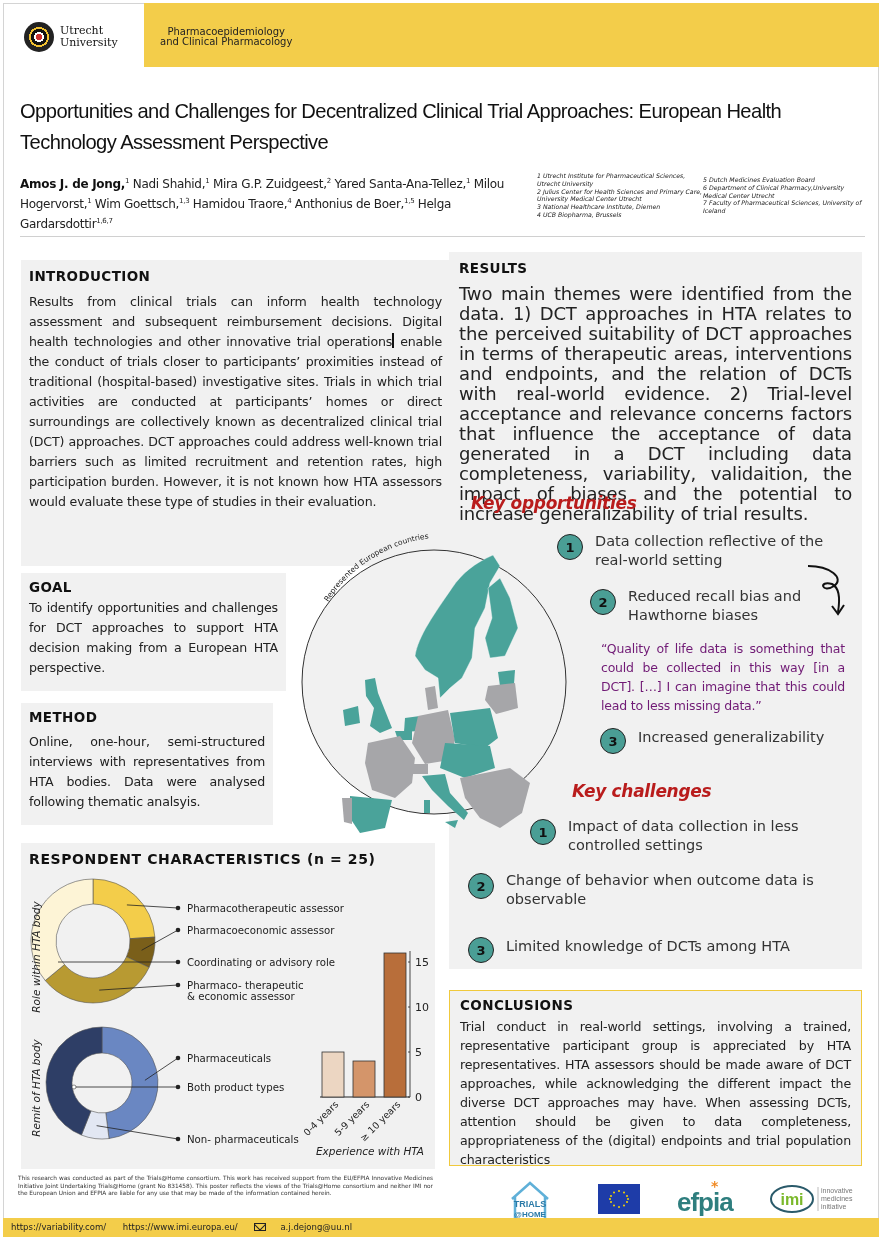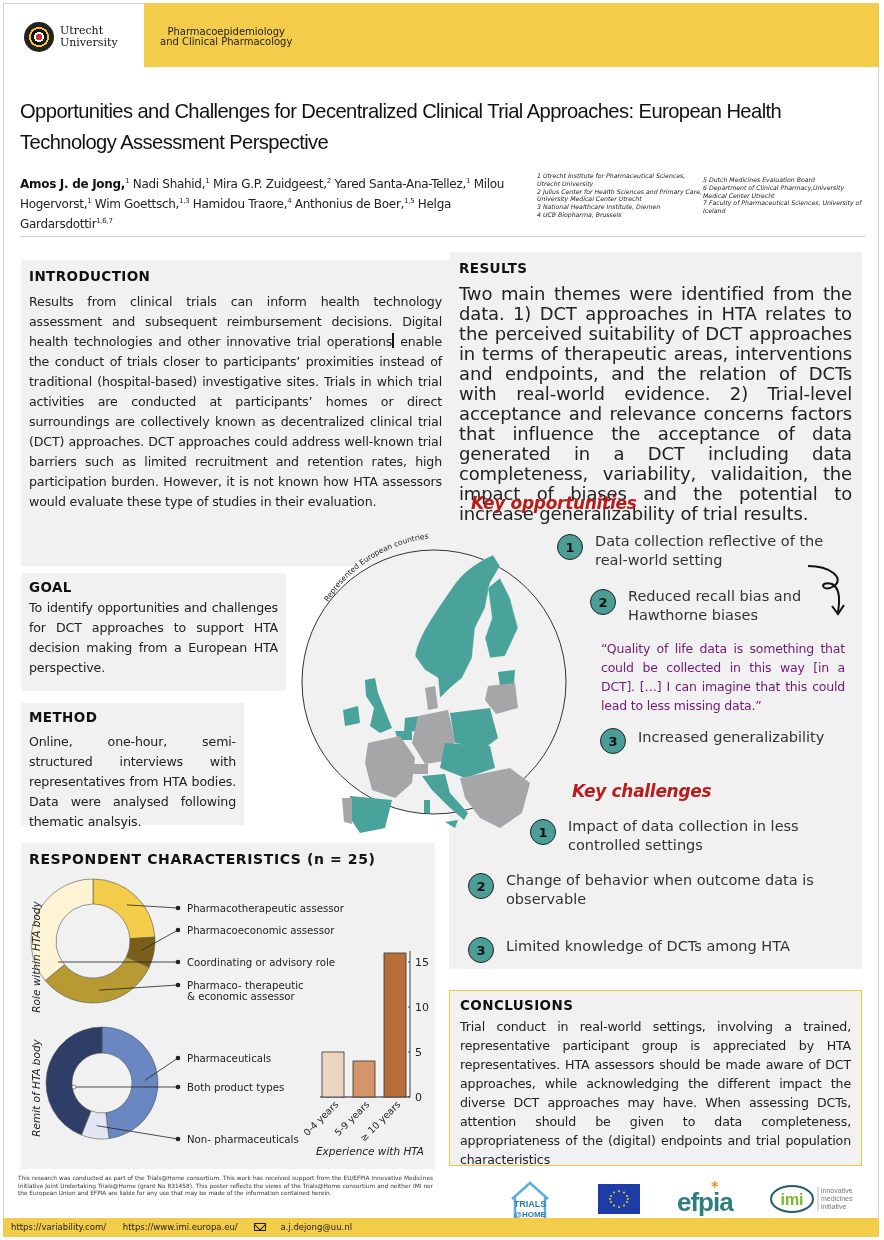--- a/index.html
+++ b/index.html
@@ -24,21 +24,21 @@
   .affil-b { left: 703px; width: 165px; top: 176px; }
   .hr { position: absolute; left: 20px; top: 236px; width: 845px; height: 1px; background: #d0d0d0; }
 
   .panel { position: absolute; background: #f1f1f1; }
   .panel h2 { font-size: 13.5px; font-weight: bold; letter-spacing: 0.4px; color: #111; margin-bottom: 8px; }
   .panel p { font-size: 12.6px; line-height: 20px; text-align: justify; color: #222; letter-spacing: -0.15px; }
 
   .p-intro { left: 21px; top: 252px; width: 428px; height: 306px; padding: 8px 7px 0 8px; margin-top: 8px; }
   .p-goal { left: 21px; top: 573px; width: 265px; height: 118px; padding: 6px 8px; }
   .p-goal h2 { margin-bottom: 3px; }
-  .p-method { left: 21px; top: 703px; width: 223px; height: 122px; padding: 6px 8px; }
+  .p-method { left: 21px; top: 703px; width: 252px; height: 122px; padding: 6px 8px; }
   .p-method h2 { margin-bottom: 7px; }
   .p-resp { left: 21px; top: 843px; width: 414px; height: 326px; padding: 8px 8px; }
   .p-results { left: 449px; top: 252px; width: 413px; height: 717px; padding: 8px 10px; }
   .p-results p { font-size: 18px; line-height: 20px; }
   .p-concl { left: 449px; top: 990px; width: 413px; height: 176px; padding: 6px 10px; border: 1px solid #f0c93c; }
   .p-concl h2 { margin-bottom: 4px; }
   .p-concl p { line-height: 19px; }
 
   .cursor-bar { display: inline-block; width: 2px; height: 15px; background: #111; vertical-align: -2px; }
 

